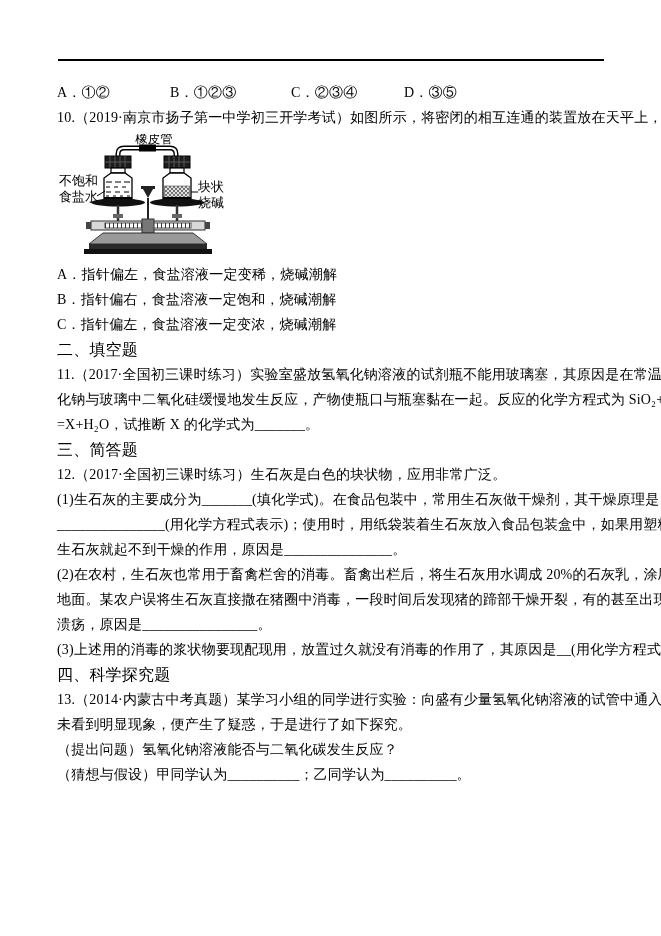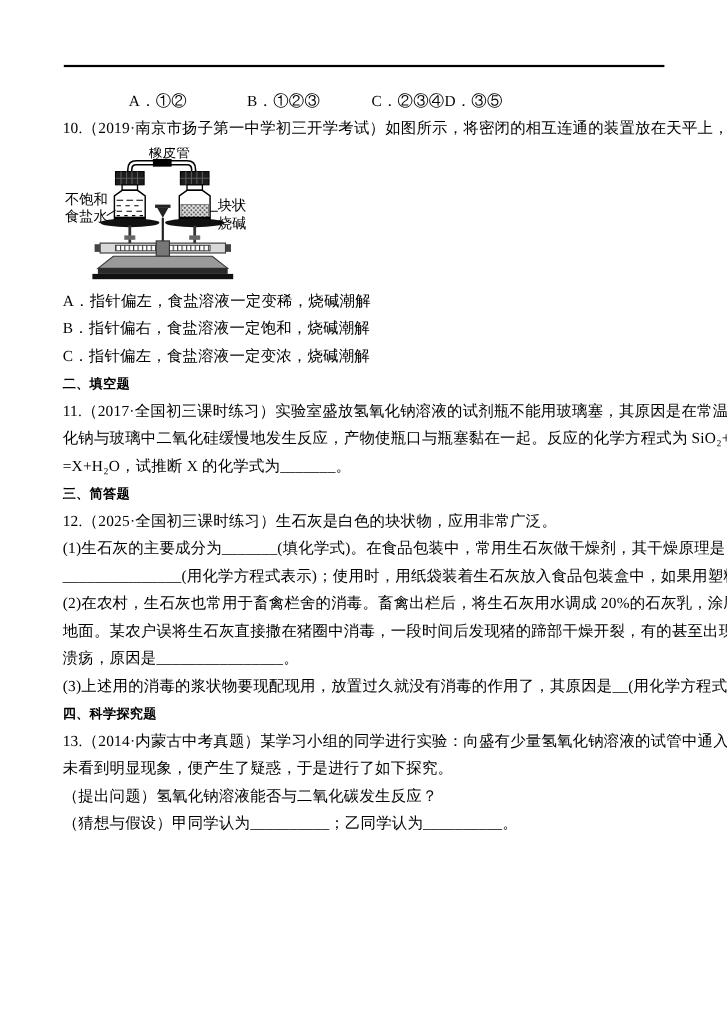--- a/index.html
+++ b/index.html
@@ -15,22 +15,22 @@
     position:absolute;left:58px;top:59px;width:546px;height:0;
     border-top:2px solid #000;
   }
   .content{
     position:absolute;left:57px;top:80px;width:548px;
   }
   .ln{
     height:25px;line-height:25px;white-space:nowrap;
     letter-spacing:0.2px;
   }
-  .heading{font-weight:bold;font-size:12px;}
-  .options-row{display:flex;text-align:right;}
+  .heading{font-weight:normal;font-size:16px;}
+  .options-row{display:flex;}
   .options-row .opt{display:inline-block;}
   .opt-a{width:113px;}
   .opt-b{width:121px;}
   .opt-c{width:113px;font-family:Liberation Serif, serif;}
   .fig{height:128px;padding-top:4px;}
   .fig svg{display:block;}
   .fig text{font-family:"Liberation Serif","DejaVu Serif",serif;font-size:13px;fill:#000;}
   .fig .tube-label{font-size:12.5px;}
 </style>
 </head>
@@ -128,23 +128,24 @@
     <div class="ln">A．指针偏左，食盐溶液一定变稀，烧碱潮解</div>
     <div class="ln">B．指针偏右，食盐溶液一定饱和，烧碱潮解</div>
     <div class="ln">C．指针偏左，食盐溶液一定变浓，烧碱潮解</div>
 
     <div class="ln heading">二、填空题</div>
     <div class="ln">11.（2017·全国初三课时练习）实验室盛放氢氧化钠溶液的试剂瓶不能用玻璃塞，其原因是在常温下，氢氧</div>
     <div class="ln">化钠与玻璃中二氧化硅缓慢地发生反应，产物使瓶口与瓶塞黏在一起。反应的化学方程式为 SiO₂+2NaOH=</div>
     <div class="ln">=X+H₂O，试推断 X 的化学式为_______。</div>
 
     <div class="ln heading">三、简答题</div>
-    <div class="ln">12.（2025·全国初三课时练习）生石灰是白色的块状物，应用非常广泛。</div>
+    <div class="ln">12.（2017·全国初三课时练习）生石灰是白色的块状物，应用非常广泛。</div>
     <div class="ln">(1)生石灰的主要成分为_______(填化学式)。在食品包装中，常用生石灰做干燥剂，其干燥原理是</div>
     <div class="ln">_______________(用化学方程式表示)；使用时，用纸袋装着生石灰放入食品包装盒中，如果用塑料袋装</div>
+    <div class="ln">生石灰就起不到干燥的作用，原因是_______________。</div>
     <div class="ln">(2)在农村，生石灰也常用于畜禽栏舍的消毒。畜禽出栏后，将生石灰用水调成 20%的石灰乳，涂刷墙面和</div>
     <div class="ln">地面。某农户误将生石灰直接撒在猪圈中消毒，一段时间后发现猪的蹄部干燥开裂，有的甚至出现灼烧，</div>
     <div class="ln">溃疡，原因是________________。</div>
     <div class="ln">(3)上述用的消毒的浆状物要现配现用，放置过久就没有消毒的作用了，其原因是__(用化学方程式表示)</div>
 
     <div class="ln heading">四、科学探究题</div>
     <div class="ln">13.（2014·内蒙古中考真题）某学习小组的同学进行实验：向盛有少量氢氧化钠溶液的试管中通入二氧化碳，</div>
     <div class="ln">未看到明显现象，便产生了疑惑，于是进行了如下探究。</div>
     <div class="ln">（提出问题）氢氧化钠溶液能否与二氧化碳发生反应？</div>
     <div class="ln">（猜想与假设）甲同学认为__________；乙同学认为__________。</div>

